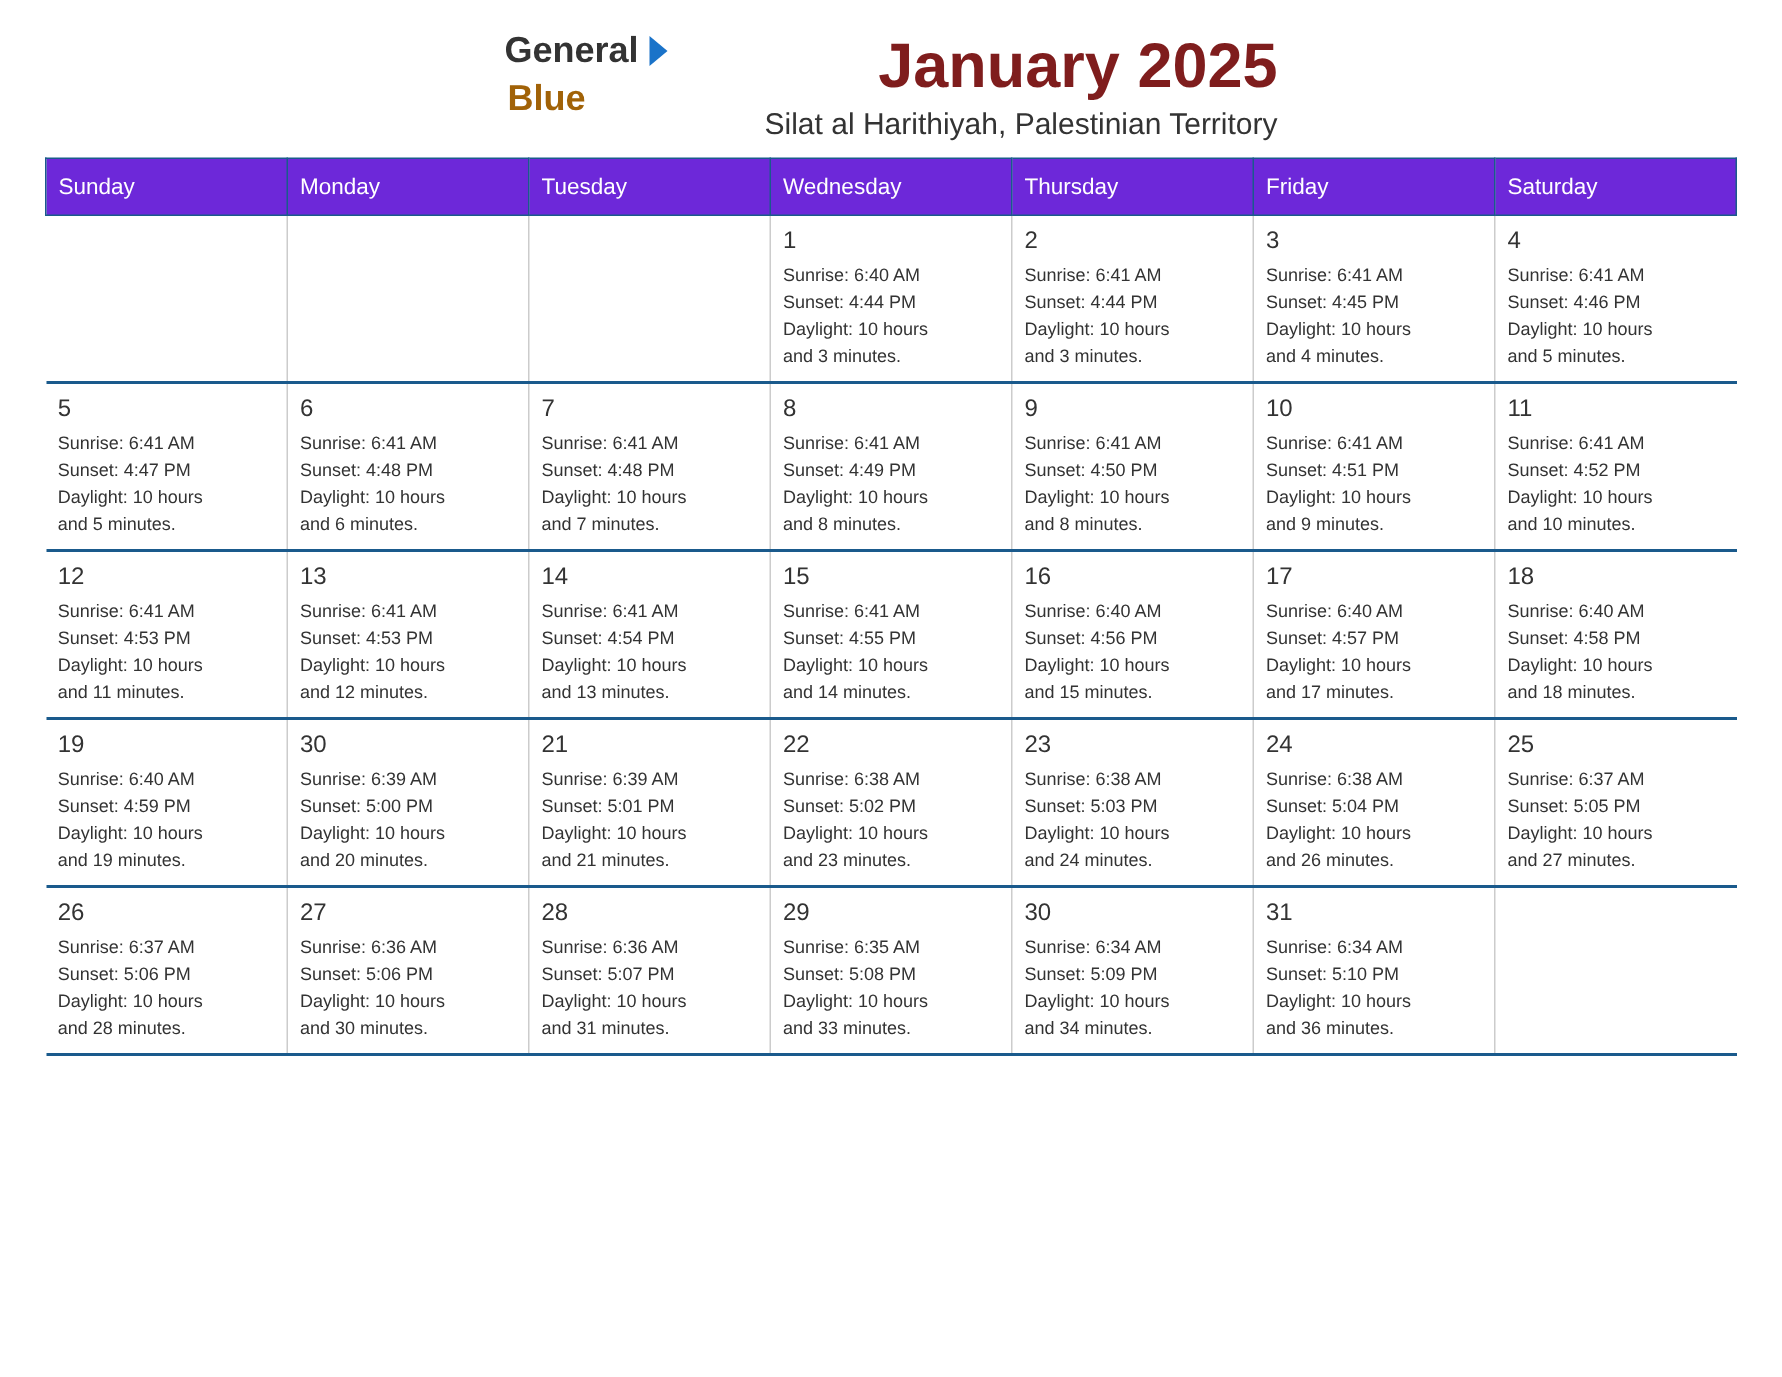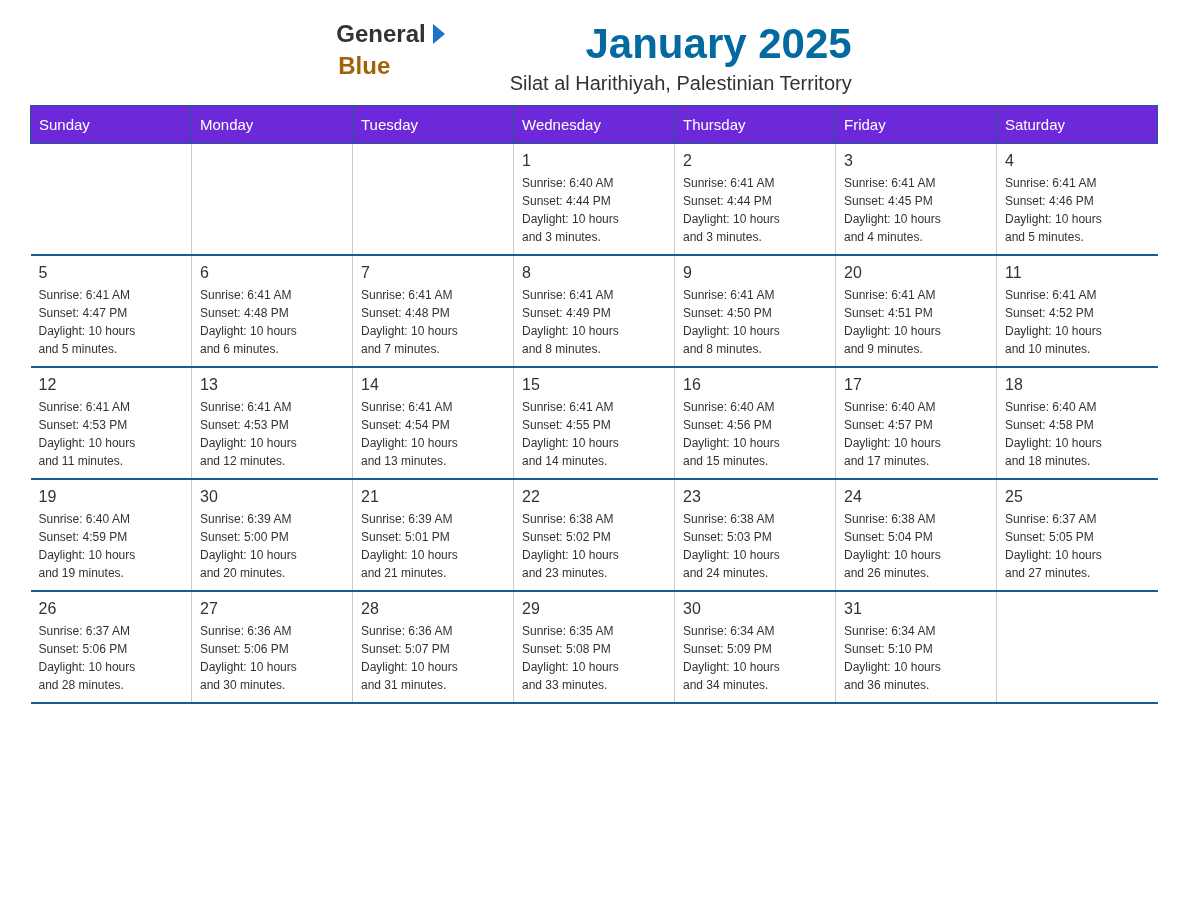--- a/index.html
+++ b/index.html
@@ -38,21 +38,21 @@
       border-bottom: 18px solid #1a73c9;
       display: inline-block;
       margin-left: 2px;
     }
     .title-block {
       text-align: right;
     }
     .title-block h1 {
       font-size: 42px;
       font-weight: bold;
-      color: #0369a1;
+      color: #7f1d1d;
     }
     .title-block h2 {
       font-size: 20px;
       font-weight: normal;
       color: #333;
       margin-top: 4px;
     }
     .calendar {
       width: 100%;
       border-collapse: collapse;
@@ -166,21 +166,21 @@
         </td>
         <td>
           <span class="day-number">8</span>
           <div class="day-info">Sunrise: 6:41 AM<br>Sunset: 4:49 PM<br>Daylight: 10 hours<br>and 8 minutes.</div>
         </td>
         <td>
           <span class="day-number">9</span>
           <div class="day-info">Sunrise: 6:41 AM<br>Sunset: 4:50 PM<br>Daylight: 10 hours<br>and 8 minutes.</div>
         </td>
         <td>
-          <span class="day-number">20</span>
+          <span class="day-number">10</span>
           <div class="day-info">Sunrise: 6:41 AM<br>Sunset: 4:51 PM<br>Daylight: 10 hours<br>and 9 minutes.</div>
         </td>
         <td>
           <span class="day-number">11</span>
           <div class="day-info">Sunrise: 6:41 AM<br>Sunset: 4:52 PM<br>Daylight: 10 hours<br>and 10 minutes.</div>
         </td>
       </tr>
       <tr>
         <td>
           <span class="day-number">12</span>

